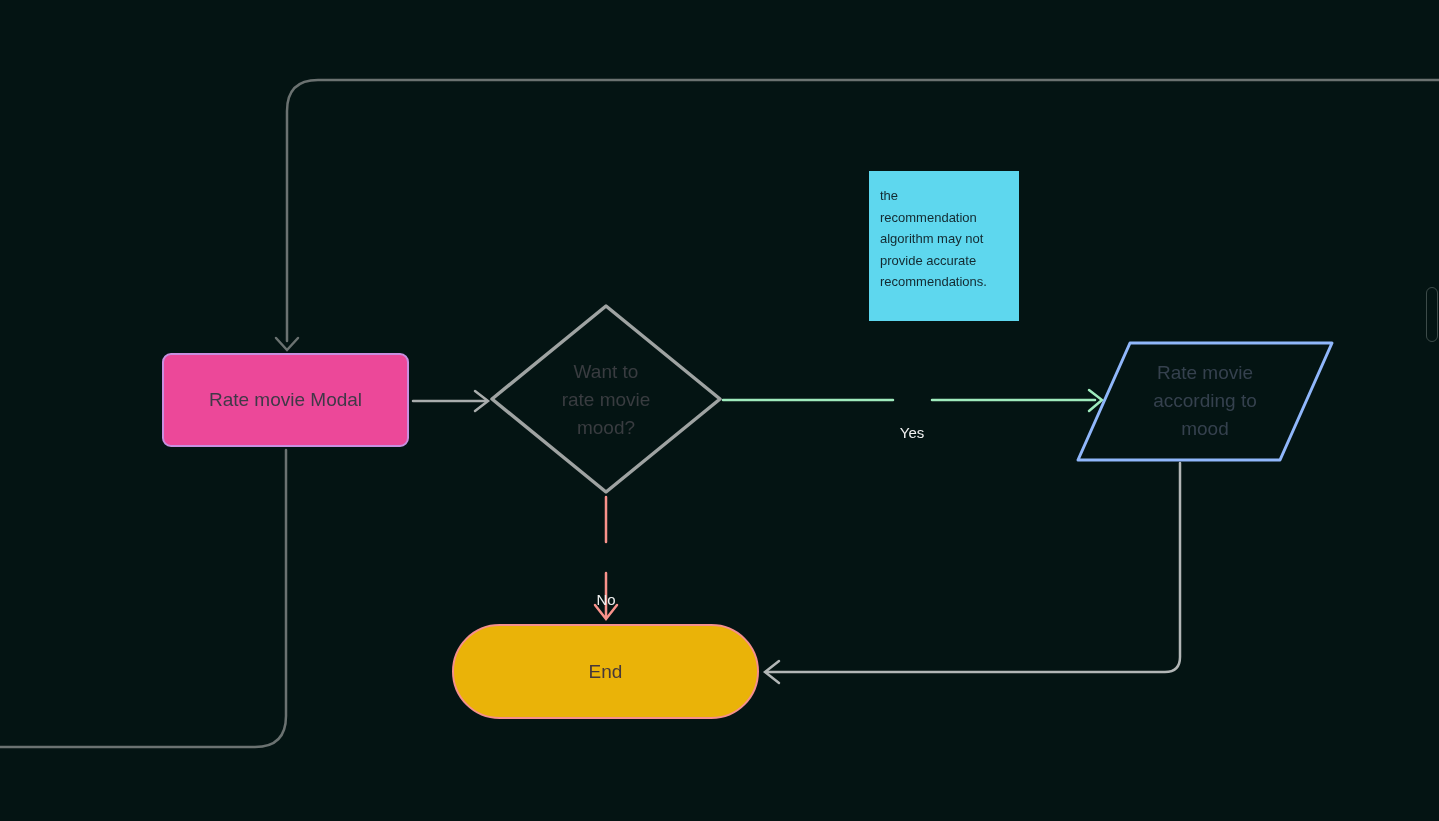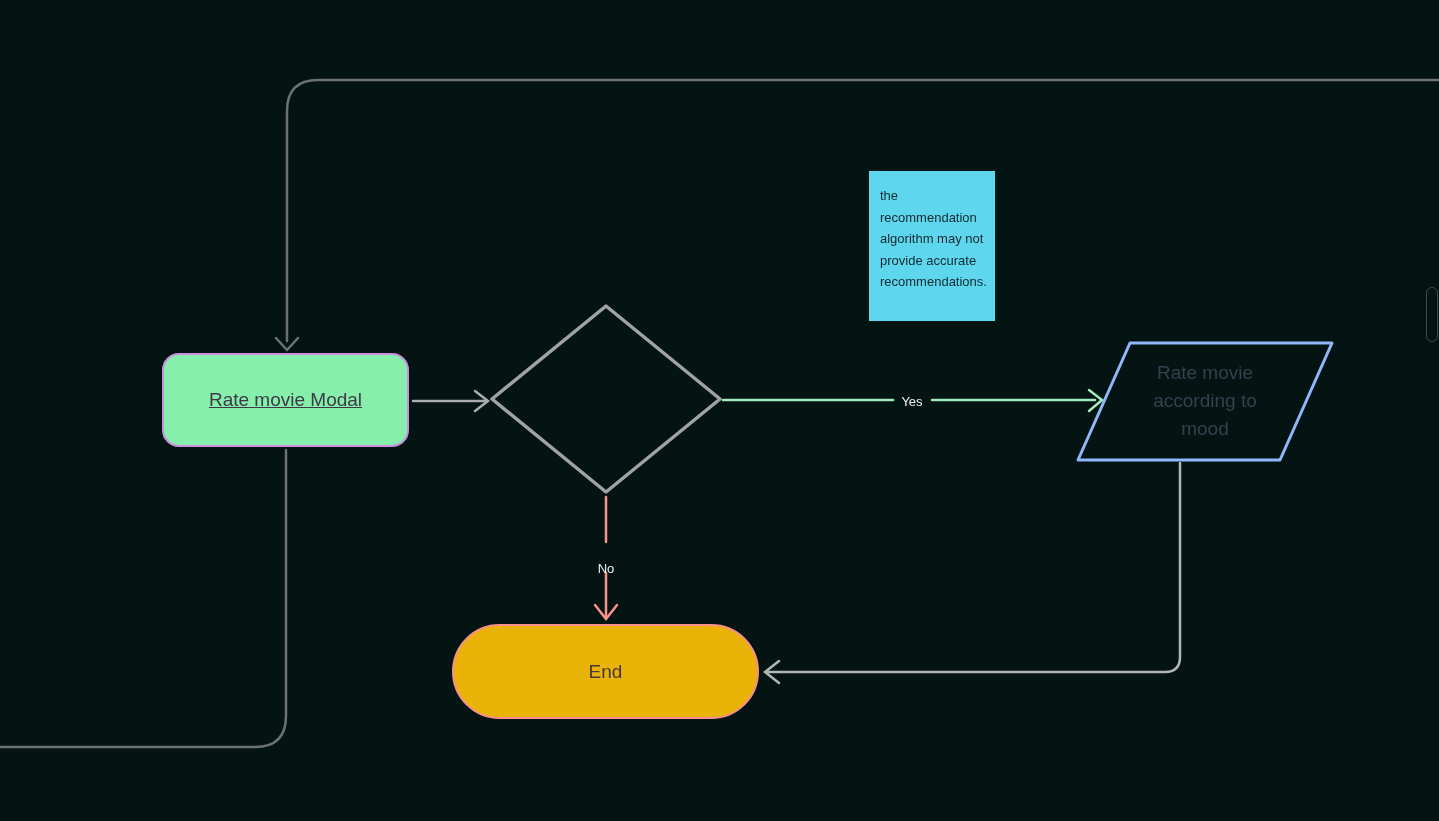--- a/index.html
+++ b/index.html
@@ -35,45 +35,44 @@
     font-size: 19px;
     line-height: 28px;
     white-space: pre-line;
     pointer-events: none;
   }
 
   .shape-rect {
     position: absolute;
     left: 162px; top: 353px;
     width: 243px; height: 90px;
-    background: #86efac;
+    background: #ec4899;
     border: 2.5px solid #c98fe0;
-    border-radius: 17px;
+    border-radius: 9px;
     display: flex; align-items: center; justify-content: center;
     color: #3f3947;
     font-size: 19px;
-    text-decoration: underline;
   }
 
   .shape-pill {
     position: absolute;
     left: 452px; top: 624px;
     width: 303px; height: 91px;
     background: #eab308;
     border: 2.5px solid #f5908c;
     border-radius: 48px;
     display: flex; align-items: center; justify-content: center;
     color: #46383a;
     font-size: 19px;
   }
 
   .sticky-note {
     position: absolute;
     left: 869px; top: 171px;
-    width: 126px; height: 150px;
+    width: 150px; height: 150px;
     background: #5ed7ee;
     box-sizing: border-box;
     padding: 14px 11px;
     color: #132a31;
     font-size: 13px;
     line-height: 21.5px;
     white-space: pre-line;
   }
 
   .diamond-label {
@@ -83,22 +82,23 @@
   .io-label {
     left: 1125px; top: 359px;
     width: 160px; height: 84px;
     color: #35414e;
   }
 
   .edge-label {
     position: absolute;
     transform: translate(-50%, -50%);
     color: #f1f1f1;
-    font-size: 13px;
+    font-size: 15px;
     pointer-events: none;
+    margin-top: 31px;
   }
   .yes-label { left: 912px; top: 401px; }
   .no-label  { left: 606px; top: 568px; }
 
   .scrollbar-thumb {
     position: absolute;
     left: 1426px; top: 287px;
     width: 10px; height: 53px;
     border: 1.5px solid #3d4b49;
     border-radius: 7px;
@@ -146,20 +146,23 @@
 
     <polygon class="poly-diamond" points="606,306 720,399 606,492 492,399" fill="#cacbc9"></polygon>
 
     <polygon class="poly-parallelogram" points="1130,343 1332,343 1280,460 1078,460" fill="#87b0fb"></polygon>
   </svg>
 
   <div class="shape-rect">
     <span>Rate movie Modal</span>
   </div>
 
+  <div class="node-label diamond-label">Want to
+rate movie
+mood?</div>
 
   <div class="sticky-note">the
 recommendation
 algorithm may not
 provide accurate
 recommendations.</div>
 
   <div class="node-label io-label">Rate movie
 according to
 mood</div>

